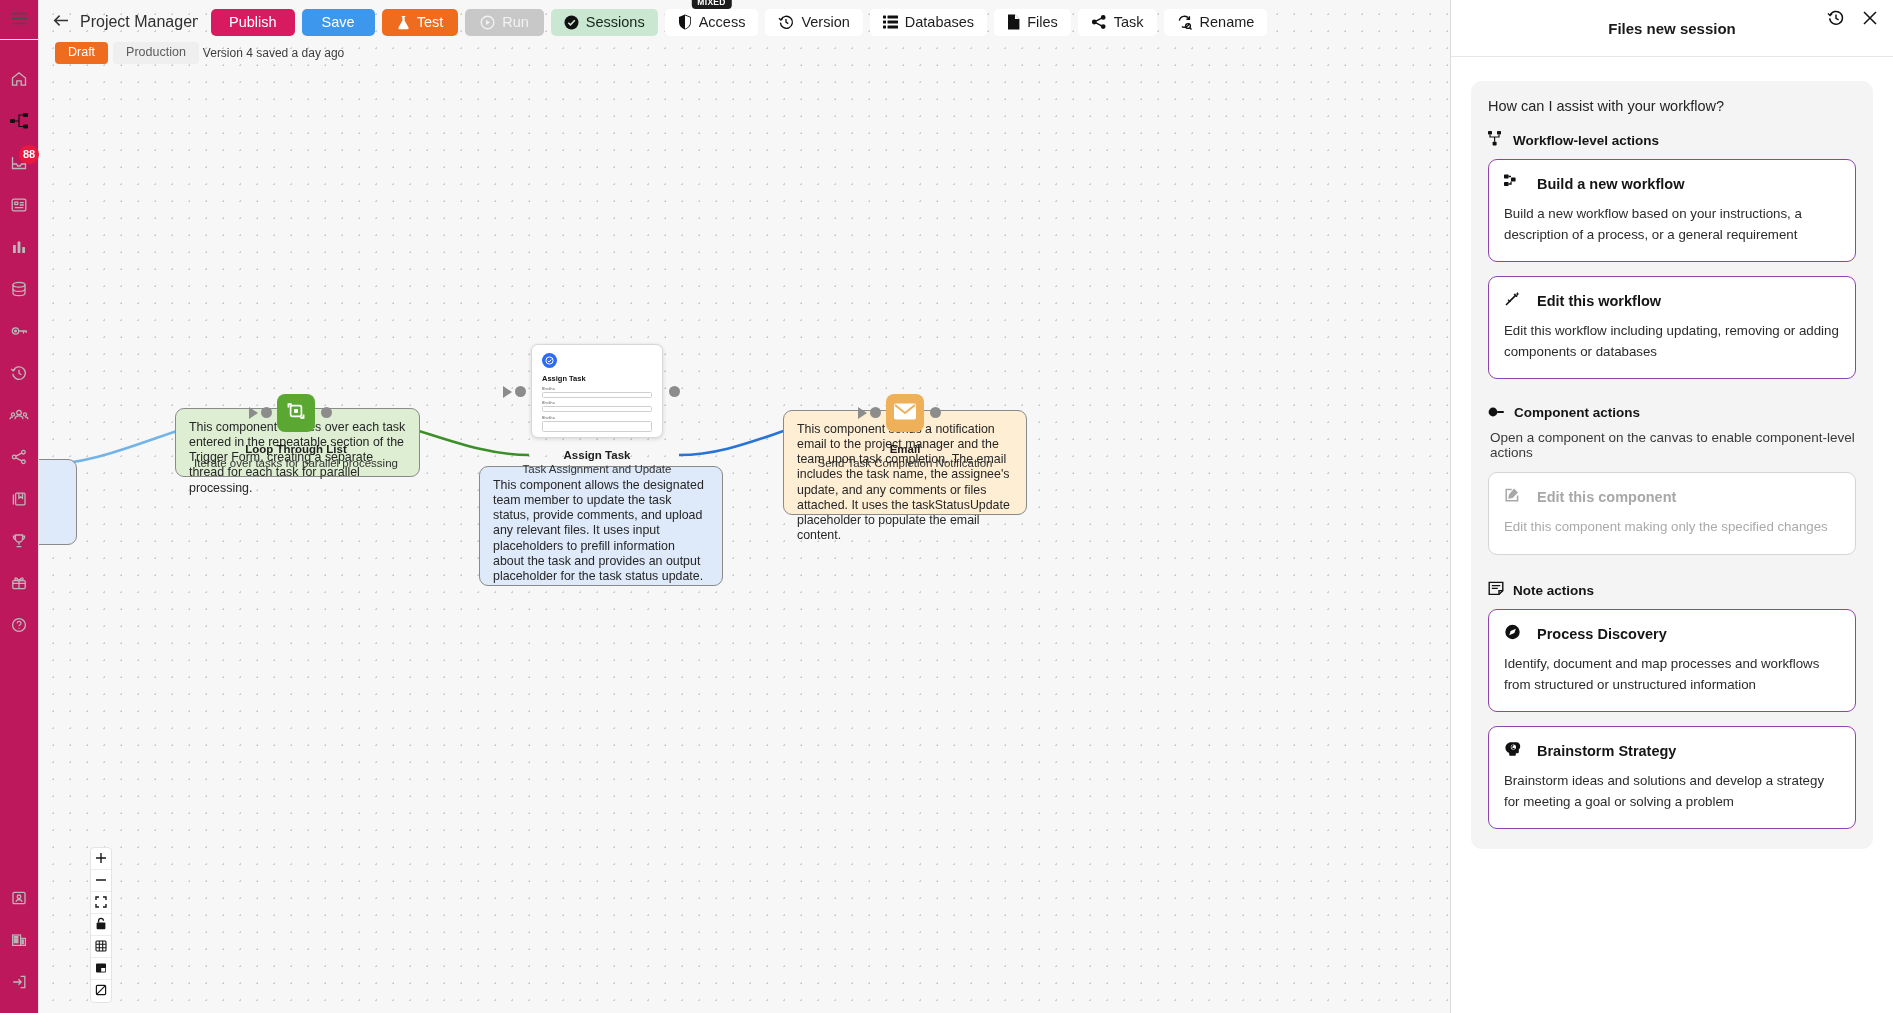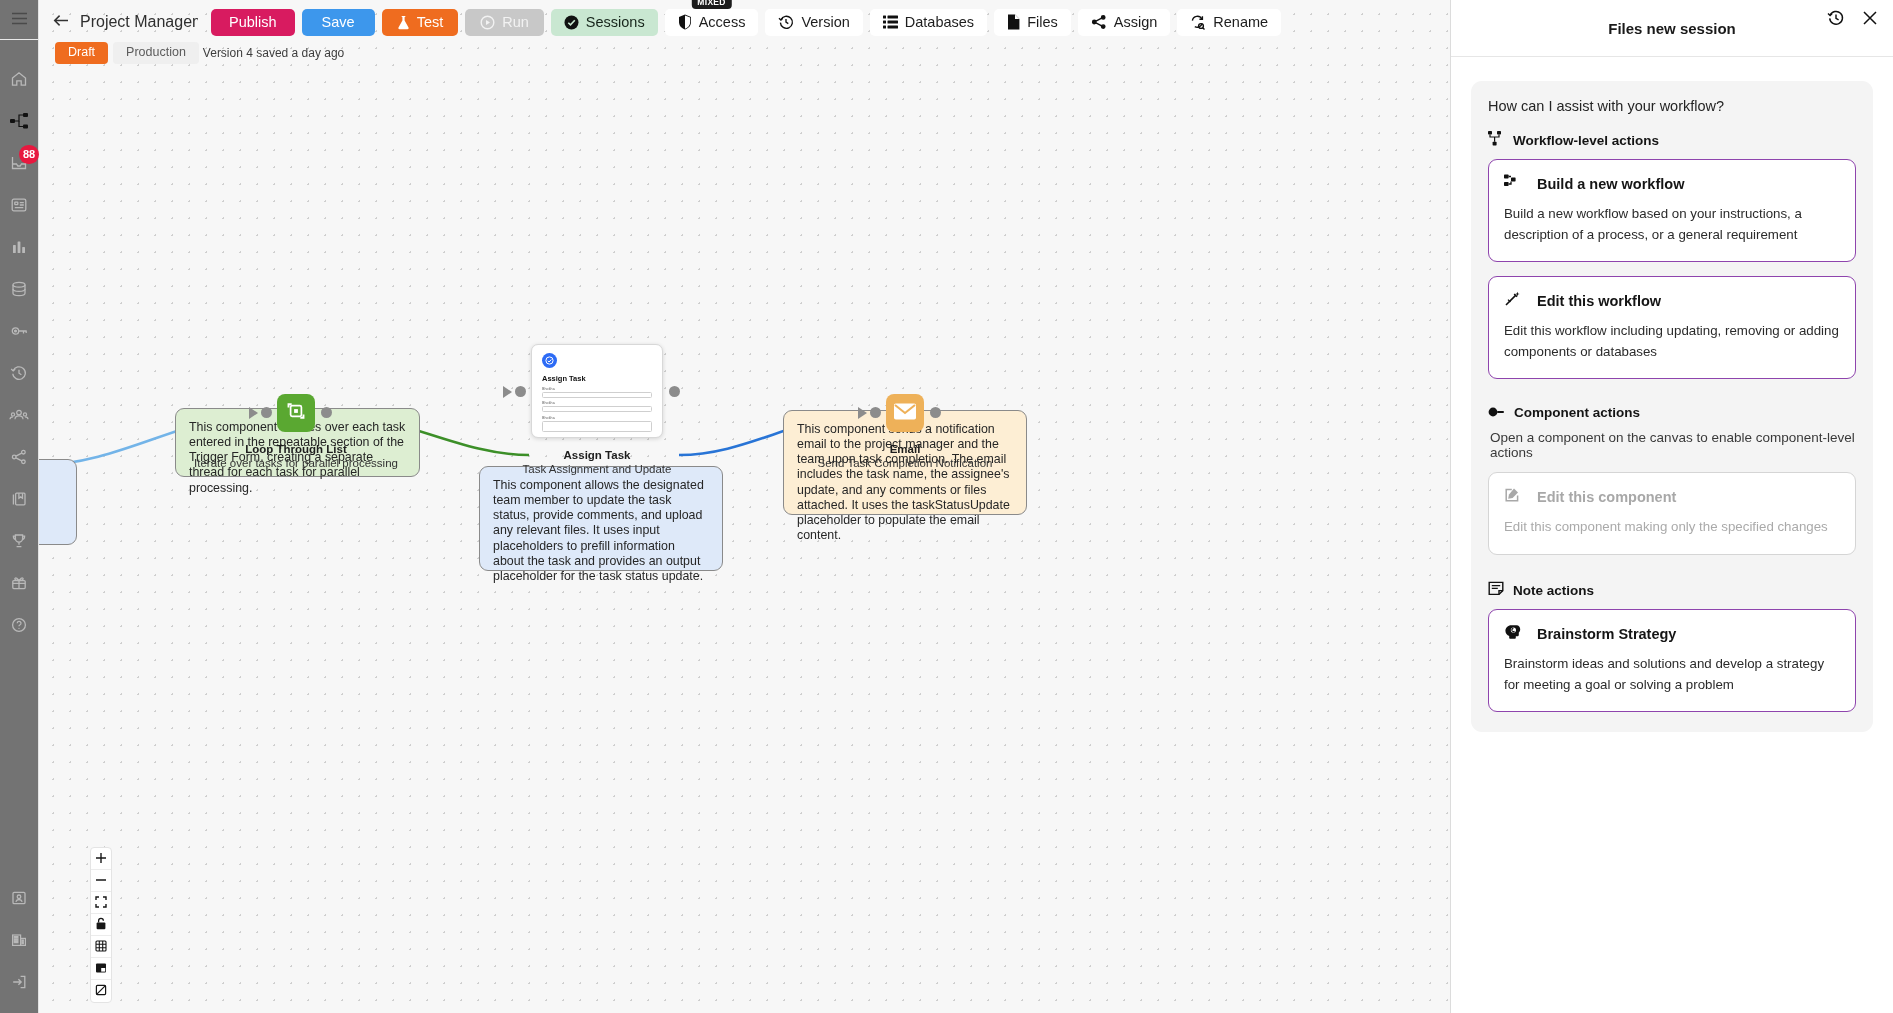--- a/index.html
+++ b/index.html
@@ -9,21 +9,21 @@
     overflow: hidden;
     font-family: "Liberation Sans", sans-serif;
     background: #ffffff;
     color: #1b1b1b;
   }
   #app { position: relative; width: 1893px; height: 1013px; display: flex; }
 
   
   .rail {
     width: 39px; height: 1013px;
-    background: #737373;
+    background: #be185d;
     border-right: 1px solid #e2e2e2;
     display: flex; flex-direction: column;
     align-items: center;
     flex: 0 0 39px;
     position: relative; z-index: 30;
   }
   .rail-hamb {
     height: 40px; width: 100%;
     display: flex; align-items: center; justify-content: center;
     border-bottom: 1px solid #e9e9e9;
@@ -563,21 +563,21 @@
       </button>
       <button class="tbtn">
         <span>
             <svg width="16" height="16" viewBox="0 0 16 16" fill="none" stroke="#111" stroke-width="1.4">
               <circle cx="12.2" cy="3.4" r="1.7" fill="#111"></circle>
               <circle cx="3.3" cy="8" r="1.7" fill="#111"></circle>
               <circle cx="12.2" cy="12.6" r="1.7" fill="#111"></circle>
               <path d="M4.9 7.2l5.8-3M4.9 8.8l5.8 3"></path>
             </svg>
           </span>
-        <span>Assign</span>
+        <span>Task</span>
       </button>
       <button class="tbtn">
         <span>
             <svg width="16" height="16" viewBox="0 0 16 16" fill="none" stroke="#111" stroke-width="1.4">
               <path d="M2.4 6.6A5 5 0 0 1 11.8 5"></path>
               <path d="M12.4 2.2v3h-3"></path>
               <path d="M12.1 9.4a5 5 0 0 1-7.3 3.2"></path>
               <circle cx="11" cy="12" r="2.4"></circle>
               <path d="M12.7 13.7l1.8 1.8"></path>
             </svg>
@@ -635,21 +635,21 @@
           <div class="form-flabel">Bhokha</div>
           <div class="form-finput tall"></div>
 
         </div>
         <div class="port" style="left:138px;top:42px;"></div>
       </div>
       <div class="node-label" style="margin-left:-63px;width:258px;">Assign Task</div>
       <div class="node-sub" style="margin-left:-63px;width:258px;">Task Assignment and Update</div>
     </div>
 
-    <div class="note blue" style="left:440px;top:466px;width:244px;height:105px;z-index:4">
+    <div class="note blue" style="left:440px;top:466px;width:244px;height:120px;z-index:4">
       <span>This component allows the designated team member to update the task status, provide comments, and upload any relevant files. It uses input placeholders to prefill information about the task and provides an output placeholder for the task status update.</span>
     </div>
 
     <div class="node" style="left:847px;top:394px;z-index:5">
       <div style="position:relative;width:38px;">
         <div class="arrowhead" style="left:-28px;"></div>
         <div class="port" style="left:-16px;"></div>
         <div class="node-icon orange">
           <span>
             <svg width="24" height="19" viewBox="0 0 24 19" fill="#fff">
@@ -812,20 +812,32 @@
           <span>
             <svg width="16" height="15" viewBox="0 0 16 15" fill="none" stroke="#111" stroke-width="1.4">
                 <path d="M1.2 1.4h13.6v8.2l-3.8 3.8H1.2z"></path>
                 <path d="M3.8 4.6h8.4M3.8 7.4h6"></path>
                 <path d="M14.8 9.6h-3.8v3.8" fill="none"></path>
               </svg>
           </span>
           <span>Note actions</span>
         </div>
 
+        <div class="act-card">
+          <div class="act-title">
+            <span>
+              <svg width="17" height="16" viewBox="0 0 17 16">
+                  <circle cx="8.5" cy="8" r="7.2" fill="#111"></circle>
+                  <path d="M11.8 4.7L6.6 6.9 5.2 11.3l5.2-2.2z" fill="#fff"></path>
+                </svg>
+            </span>
+            <span>Process Discovery</span>
+          </div>
+          <div class="act-desc">Identify, document and map processes and workflows from structured or unstructured information</div>
+        </div>
 
         <div class="act-card" style="margin-bottom:0;">
           <div class="act-title">
             <span>
               <svg width="17" height="16" viewBox="0 0 17 16" fill="#111">
                   <path d="M12.6 1.2c2.2 0 3.6 1.8 3.6 4 0 1.4-.5 2.5-1.4 3.3v2.2c0 .9-.7 1.6-1.6 1.6h-1.4v1.4c0 .6-.5 1.1-1.1 1.1H6.3c-.6 0-1.1-.5-1.1-1.1v-1.6C3 11.3 1.4 9.3 1.4 6.8c0-3 2.6-5.6 5.8-5.6z"></path>
                   <circle cx="9.4" cy="6" r="2.6" fill="#fff"></circle>
                   <path d="M9.4 4.4a1.6 1.6 0 1 0 1.1 2.8" stroke="#111" stroke-width="1.1" fill="none"></path>
                 </svg>
             </span>

